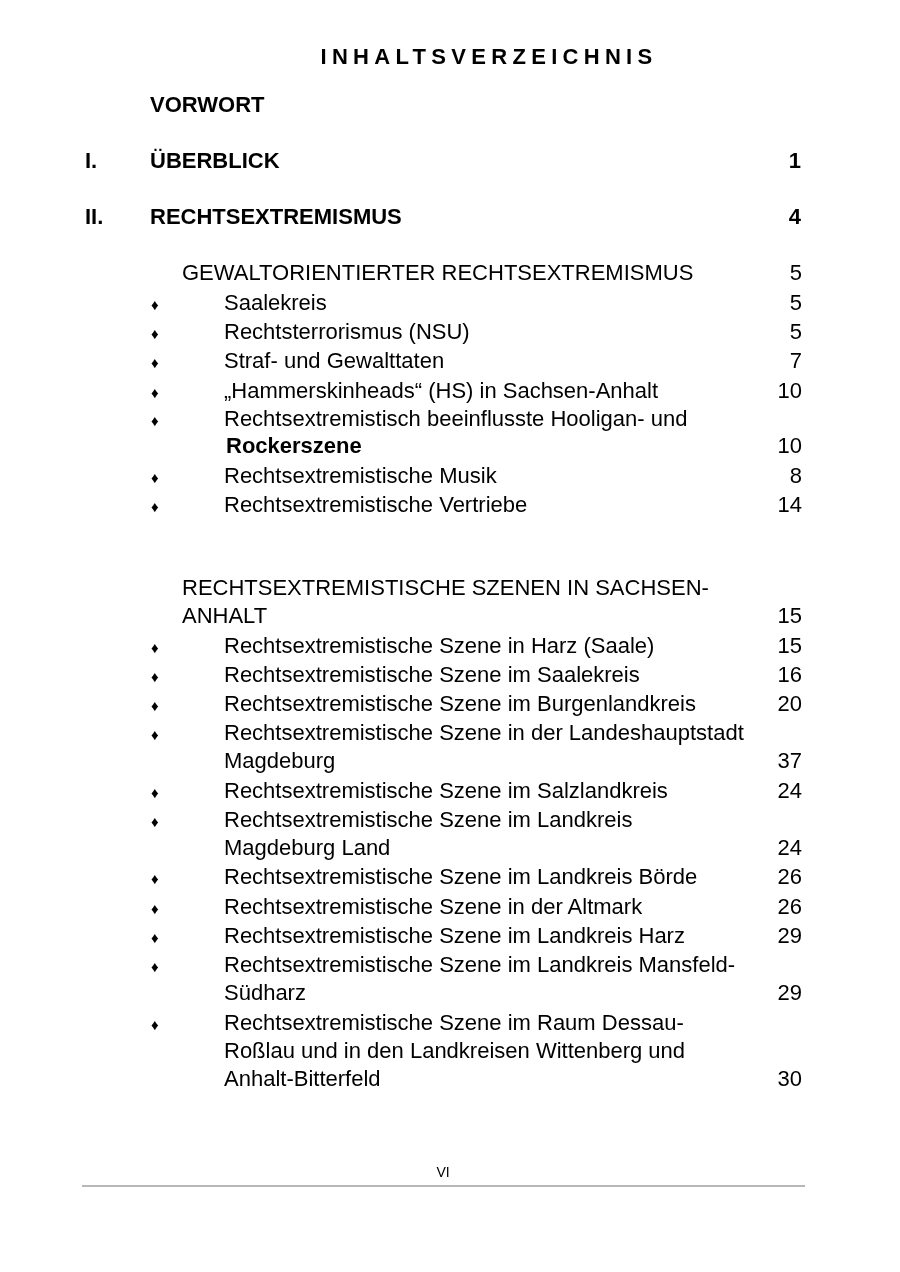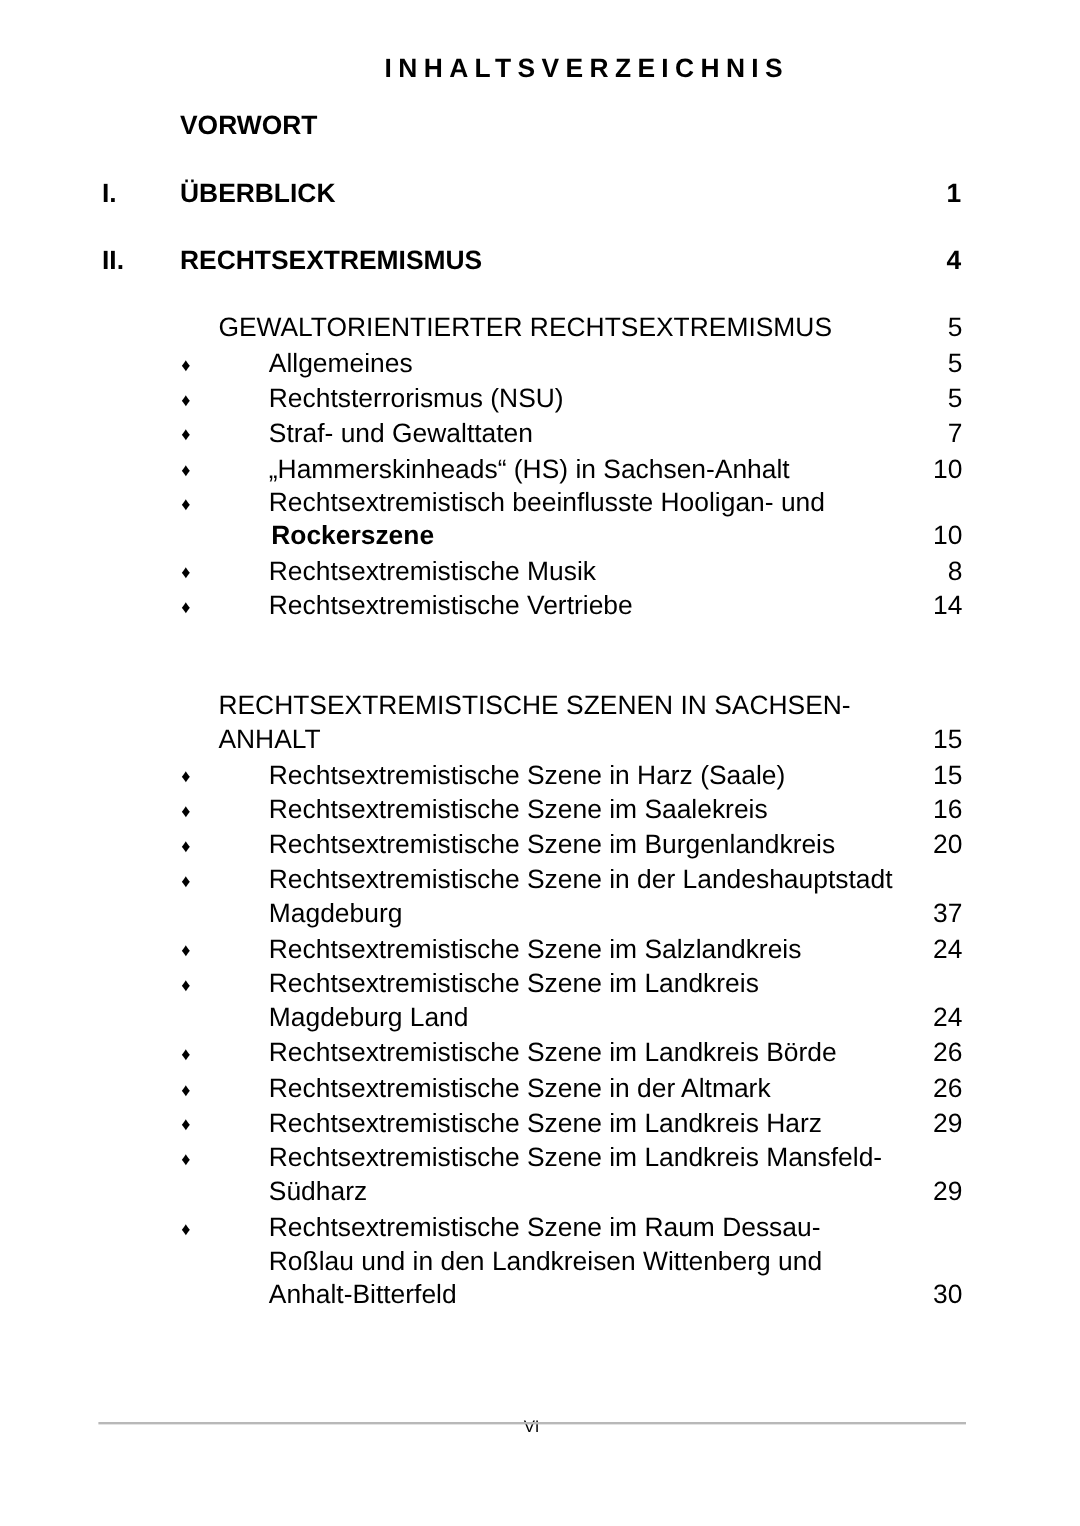--- a/index.html
+++ b/index.html
@@ -9,21 +9,21 @@
              font-weight: bold; font-size: 22px; letter-spacing: 5.3px; padding-left: 39px; }
     .chap { position: absolute; font-weight: bold; font-size: 22px; }
     .chap .num { position: absolute; left: 85px; }
     .chap .lbl { position: absolute; left: 150px; white-space: nowrap; }
     .chap .pg { position: absolute; left: 700px; width: 101px; text-align: right; }
     .row { position: absolute; left: 0; width: 900px; font-size: 22px; line-height: 29px; }
     .row .txt { position: absolute; left: 192px; white-space: nowrap; margin-left: 32px; }
     .row .txt.sec { left: 150px; }
     .row .bullet { position: absolute; left: 151px; font-size: 15px; top: 2px; }
     .row .pg { position: absolute; left: 700px; width: 102px; text-align: right; }
-    .footer-num { position: absolute; top: 1164px; left: 0; width: 886px; text-align: center; font-size: 14px; margin-top: 16px; }
+    .footer-num { position: absolute; top: 1164px; left: 0; width: 886px; text-align: center; font-size: 14px; }
     .footer-line { position: absolute; top: 1185px; left: 82px; width: 723px; height: 2px; background: #b8b8b8; }
   </style>
 </head>
 <body>
 
 <div class="title">INHALTSVERZEICHNIS</div>
 
 <div class="chap" style="top:92px;">
   <span class="lbl">VORWORT</span>
 </div>
@@ -40,21 +40,21 @@
   <span class="pg">4</span>
 </div>
 
 <div class="row" style="top:258px;">
   <span class="txt sec">GEWALTORIENTIERTER RECHTSEXTREMISMUS</span>
   <span class="pg">5</span>
 </div>
 
 <div class="row" style="top:288px;">
   <span class="bullet">♦</span>
-  <span class="txt">Allgemeines</span>
+  <span class="txt">Saalekreis</span>
   <span class="pg">5</span>
 </div>
 <div class="row" style="top:317px;">
   <span class="bullet">♦</span>
   <span class="txt">Rechtsterrorismus (NSU)</span>
   <span class="pg">5</span>
 </div>
 <div class="row" style="top:346px;">
   <span class="bullet">♦</span>
   <span class="txt">Straf- und Gewalttaten</span>

